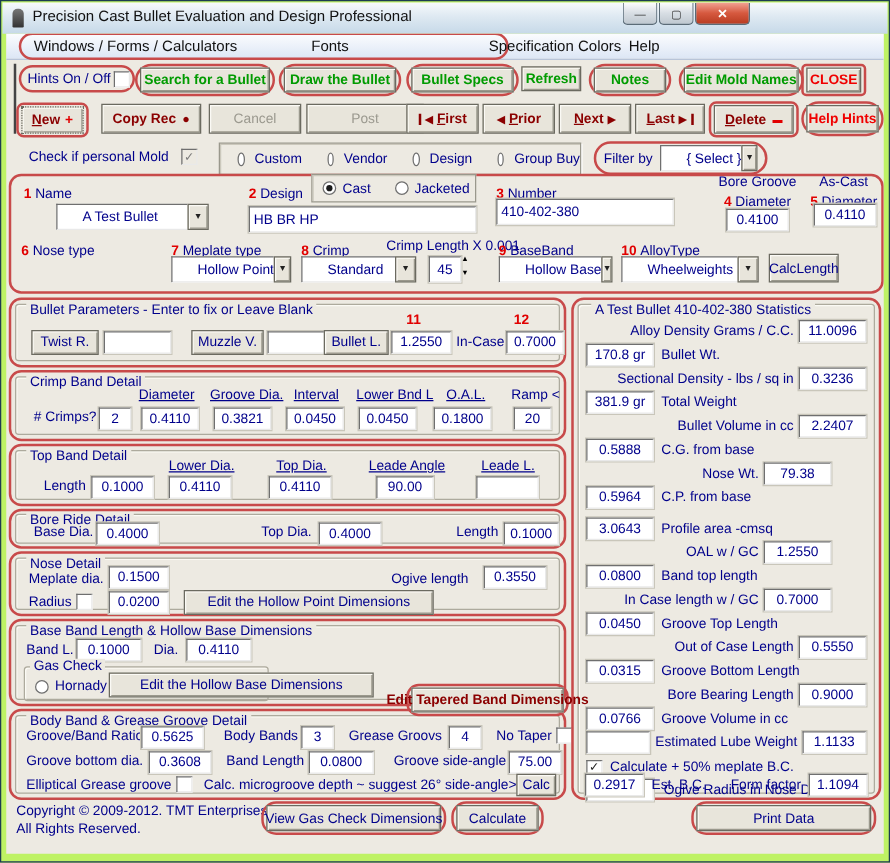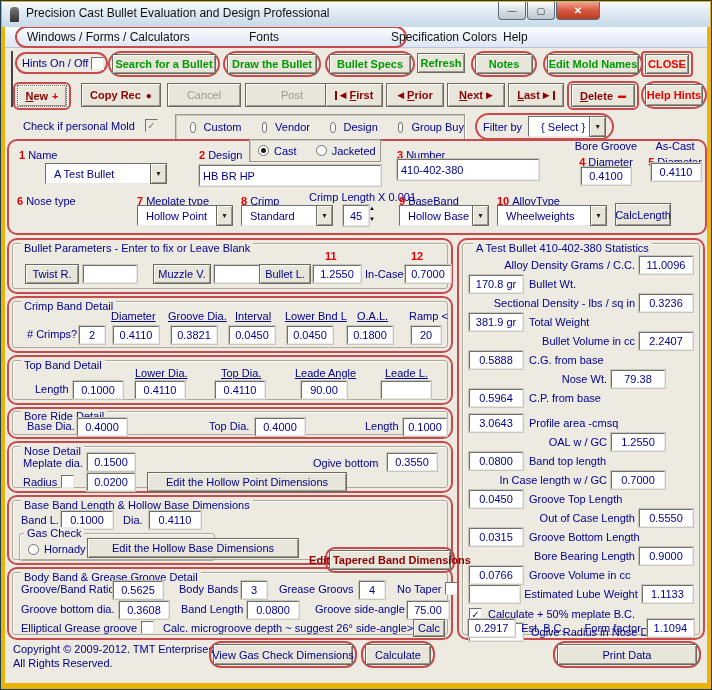--- a/index.html
+++ b/index.html
@@ -1,17 +1,17 @@
 <!DOCTYPE html>
 <html><head>
 <meta charset="utf-8">
 <style>
   * { margin:0; padding:0; box-sizing:border-box; }
   body { font-family:"Liberation Sans", sans-serif; background:#555; }
-  #window { position:relative; width:712px; height:690px; background:#eab308;
+  #window { position:relative; width:712px; height:690px; background:#bef264;
             border:1px solid #1C3C50; overflow:hidden; }
   #titlebar { position:absolute; top:1px; left:1px; right:1px; height:25px;
               background:linear-gradient(#F7FAFC,#DEE9F2 45%,#C6D9E8);
               display:flex; align-items:center; }
   #client { position:absolute; top:26px; left:4px; right:4px; bottom:6px;
             background:#EDEAE2; overflow:hidden; }
   .abs { position:absolute; }
   .nw { white-space:nowrap; }
   .lbl { color:#00008B; font-size:11px; white-space:nowrap; }
   .rednum { color:#E10000; font-size:11px; font-weight:bold; margin-right:3px; }
@@ -42,21 +42,21 @@
         display:flex; align-items:center; justify-content:center; }
   .cb.gray { background:#EDEAE2; color:#7A7A7A; }
   .rb { width:11px; height:11px; border-radius:50%; background:#fff;
         border:1px solid #707070; display:flex; }
   .rb.on::after { content:""; width:5px; height:5px; border-radius:50%;
                   background:#1a1a1a; margin:auto; }
   .combo { display:flex; height:21px; }
   .combo .cval { flex:1; background:#fff; color:#00008B; font-size:11px;
                  border-top:1px solid #6F6F6F; border-left:1px solid #6F6F6F;
                  border-bottom:1px solid #E9E9E9; border-right:none;
-                 display:flex; align-items:center; padding-left:8px; white-space:nowrap; }
+                 display:flex; align-items:center; padding-left:20px; white-space:nowrap; }
   .combo .carr { width:17px; background:#E8E5DB; border:1px solid #6B6A60;
                  box-shadow:inset 1px 1px 0 #FBFAF5, inset -1px -1px 0 #9A988C;
                  font-size:7px; color:#222; display:flex; align-items:center; justify-content:center; }
   .wbtn { width:28px; height:18px; border:1px solid #5B6B77; border-top:none;
           background:linear-gradient(#FDFDFE,#D8DEE4 50%,#BFC8D0);
           border-radius:0 0 4px 4px; display:flex; align-items:center; justify-content:center;
           font-size:9px; color:#333; }
   .wbtn.close { width:44px; background:linear-gradient(#F2A394,#D6593F 50%,#B93C22);
                 color:#fff; font-weight:bold; font-size:10px; }
   .navicon { color:#8B0000; font-size:9px; }
@@ -311,21 +311,21 @@
         <span class="lbl abs" style="left:352px;top:8px;">Length</span>
         <div class="box abs" style="left:390px;top:6px;width:44px;">0.1000</div>
       </div>
     </div>
 
     <div class="redbox" style="left:2px;top:414px;width:446px;height:52px;">
       <div class="gb" style="left:3px;top:3px;right:3px;bottom:3px;">
         <span class="legend" style="top:-2px;">Nose Detail</span>
         <span class="lbl abs" style="left:10px;top:10px;">Meplate dia.</span>
         <div class="box abs" style="left:74px;top:6px;width:48px;">0.1500</div>
-        <span class="lbl abs" style="left:300px;top:10px;">Ogive bottom</span>
+        <span class="lbl abs" style="left:300px;top:10px;">Ogive length</span>
         <div class="box abs" style="left:374px;top:6px;width:50px;">0.3550</div>
         <span class="lbl abs" style="left:10px;top:29px;">Radius</span>
         <span class="cb abs" style="left:48px;top:28px;"></span>
         <div class="box abs" style="left:74px;top:26px;width:48px;">0.0200</div>
         <div class="btn abs" style="left:134px;top:25px;width:200px;height:20px;">Edit the Hollow Point Dimensions</div>
       </div>
     </div>
 
     <div class="redbox" style="left:2px;top:468px;width:446px;height:70px;">
       <div class="gb" style="left:3px;top:3px;right:3px;bottom:3px;">

